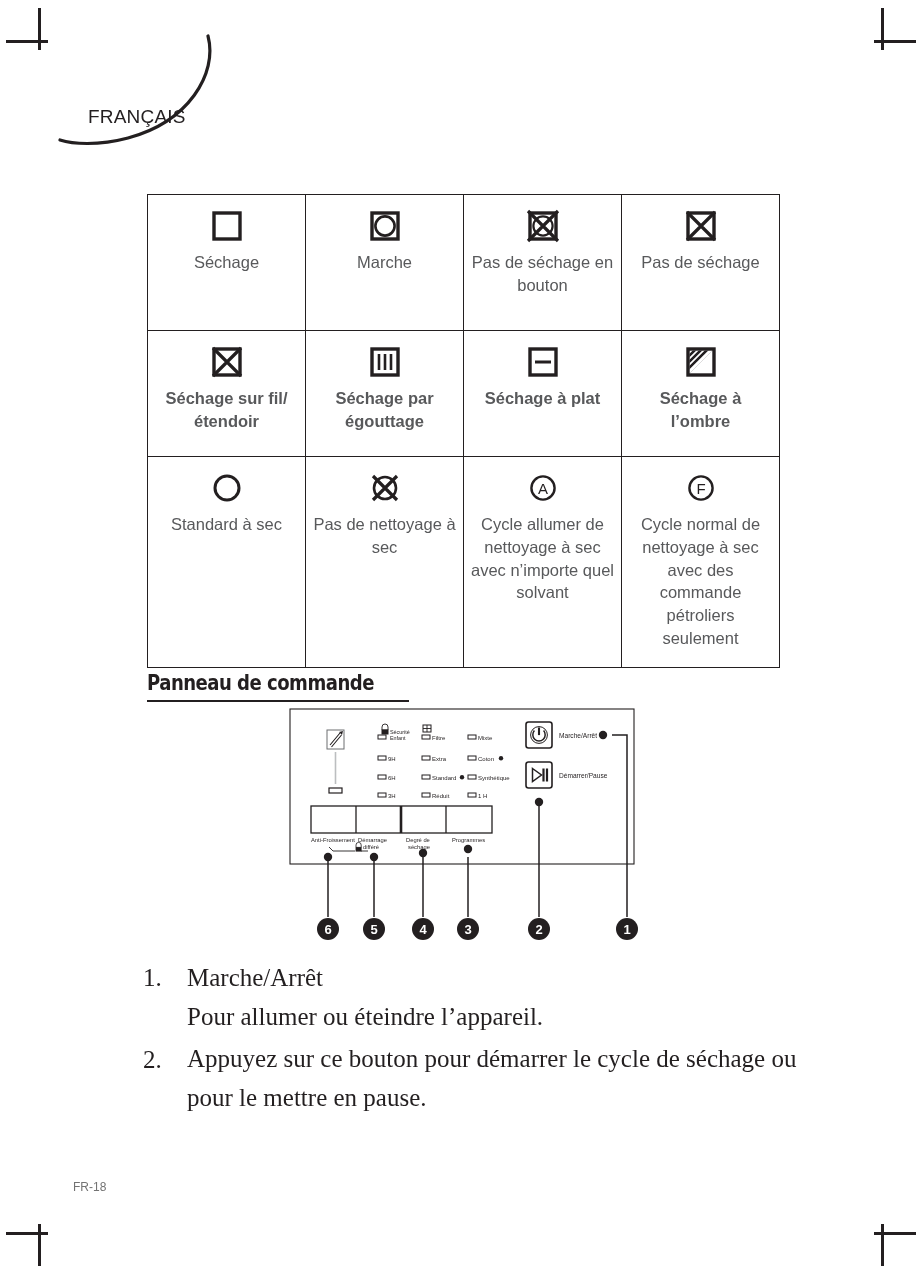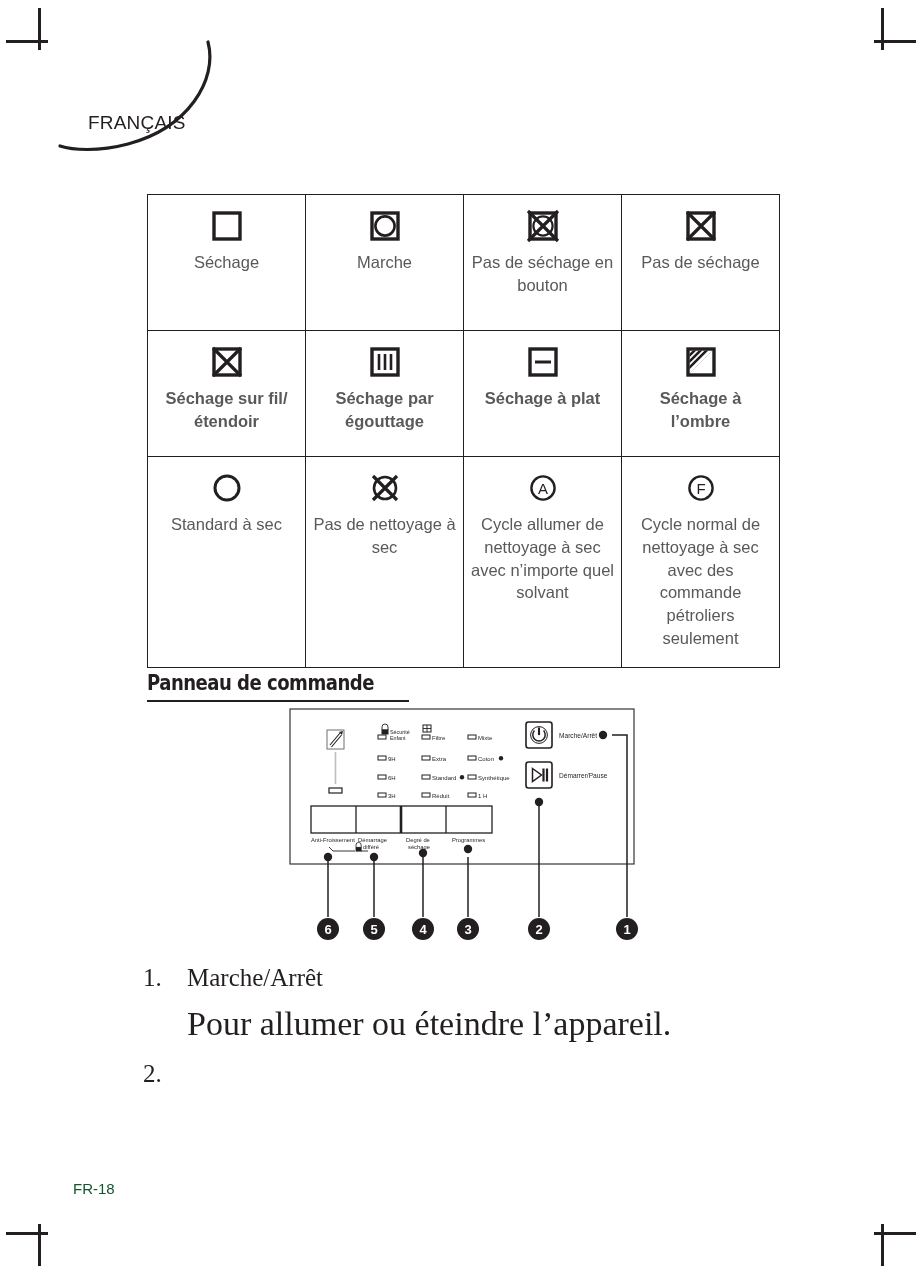--- a/index.html
+++ b/index.html
@@ -12,21 +12,21 @@
     position: relative;
     overflow: hidden;
   }
 
   
   .crop { position:absolute; background:#231f20; }
   .crop.v { width:3px; height:42px; }
   .crop.h { height:3px; width:42px; }
 
   
-  #lang-tab { position:absolute; left:58px; top:40px; width:190px; height:120px;text-align:right; }
+  #lang-tab { position:absolute; left:58px; top:34px; width:190px; height:120px;text-align:right; }
   #lang-tab svg { display:block; }
   #lang-label {
     position:absolute; left:30px; top:72px;
     font-size:19px; letter-spacing:.2px; color:#231f20;
     font-family:"Liberation Sans", sans-serif;
   }
 
   
   #symbol-table {
     position:absolute; left:147px; top:194px; width:633px;
@@ -67,26 +67,26 @@
   
   #instructions {
     position:absolute; left:143px; top:958px; width:660px;
     font-family:"Liberation Serif", serif;
     color:#231f20;
   }
   .item { display:flex; margin-bottom:4px; }
   .item-num { width:44px; flex:0 0 44px; font-size:25px; line-height:1.58; }
   .item-body { flex:1; }
   .item-title { font-size:25px; line-height:1.58; }
-  .item-desc { font-size:34px; line-height:1.55; }
+  .item-desc { font-size:25px; line-height:1.55; }
 
   
   #footer-page {
     position:absolute; left:73px; top:1180px;
-    font-size:15px; color:#14532d;
+    font-size:12px; color:#737373;
   }
 </style>
 </head>
 <body>
 
 <div class="crop v" style="left:38px;  top:8px;"></div>
 <div class="crop h" style="left:6px;   top:40px;"></div>
 <div class="crop v" style="left:881px; top:8px;"></div>
 <div class="crop h" style="left:874px; top:40px;"></div>
 <div class="crop v" style="left:38px;  top:1224px;"></div>
@@ -377,17 +377,18 @@
   <div class="item">
     <div class="item-num">1.</div>
     <div class="item-body">
       <div class="item-title">Marche/Arrêt</div>
       <div class="item-desc">Pour allumer ou éteindre l’appareil.</div>
     </div>
   </div>
   <div class="item">
     <div class="item-num">2.</div>
     <div class="item-body">
+      <div class="item-desc">Appuyez sur ce bouton pour démarrer le cycle de séchage ou pour le mettre en pause.</div>
     </div>
   </div>
 </div>
 
 <div id="footer-page">FR-18</div>
 
 </body></html>

